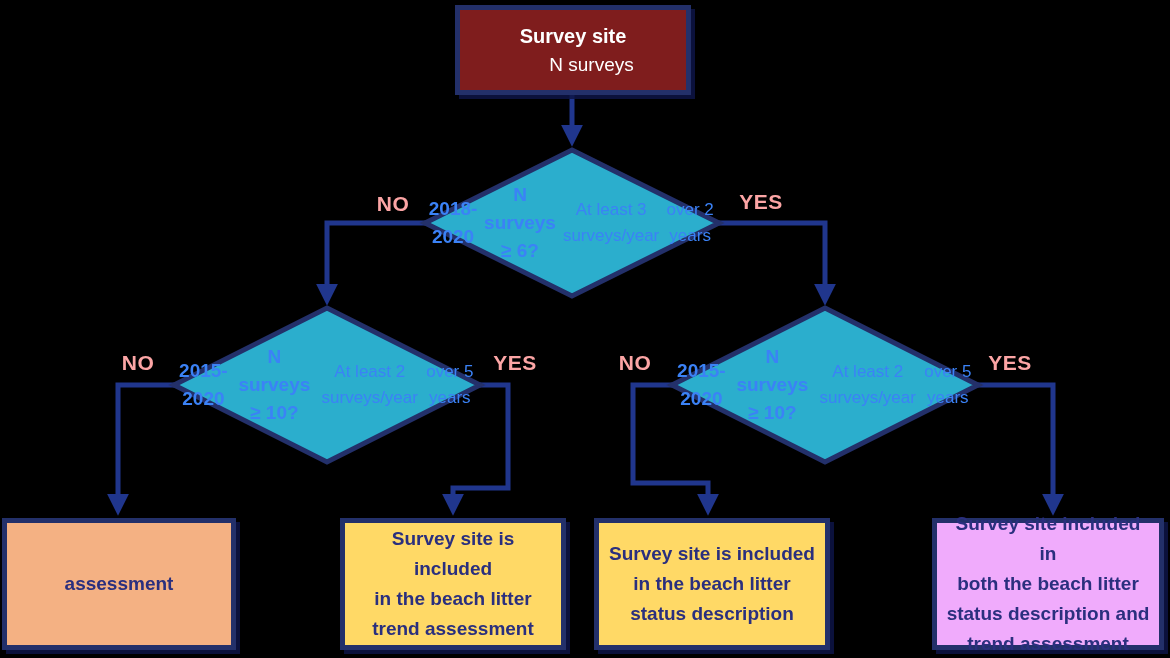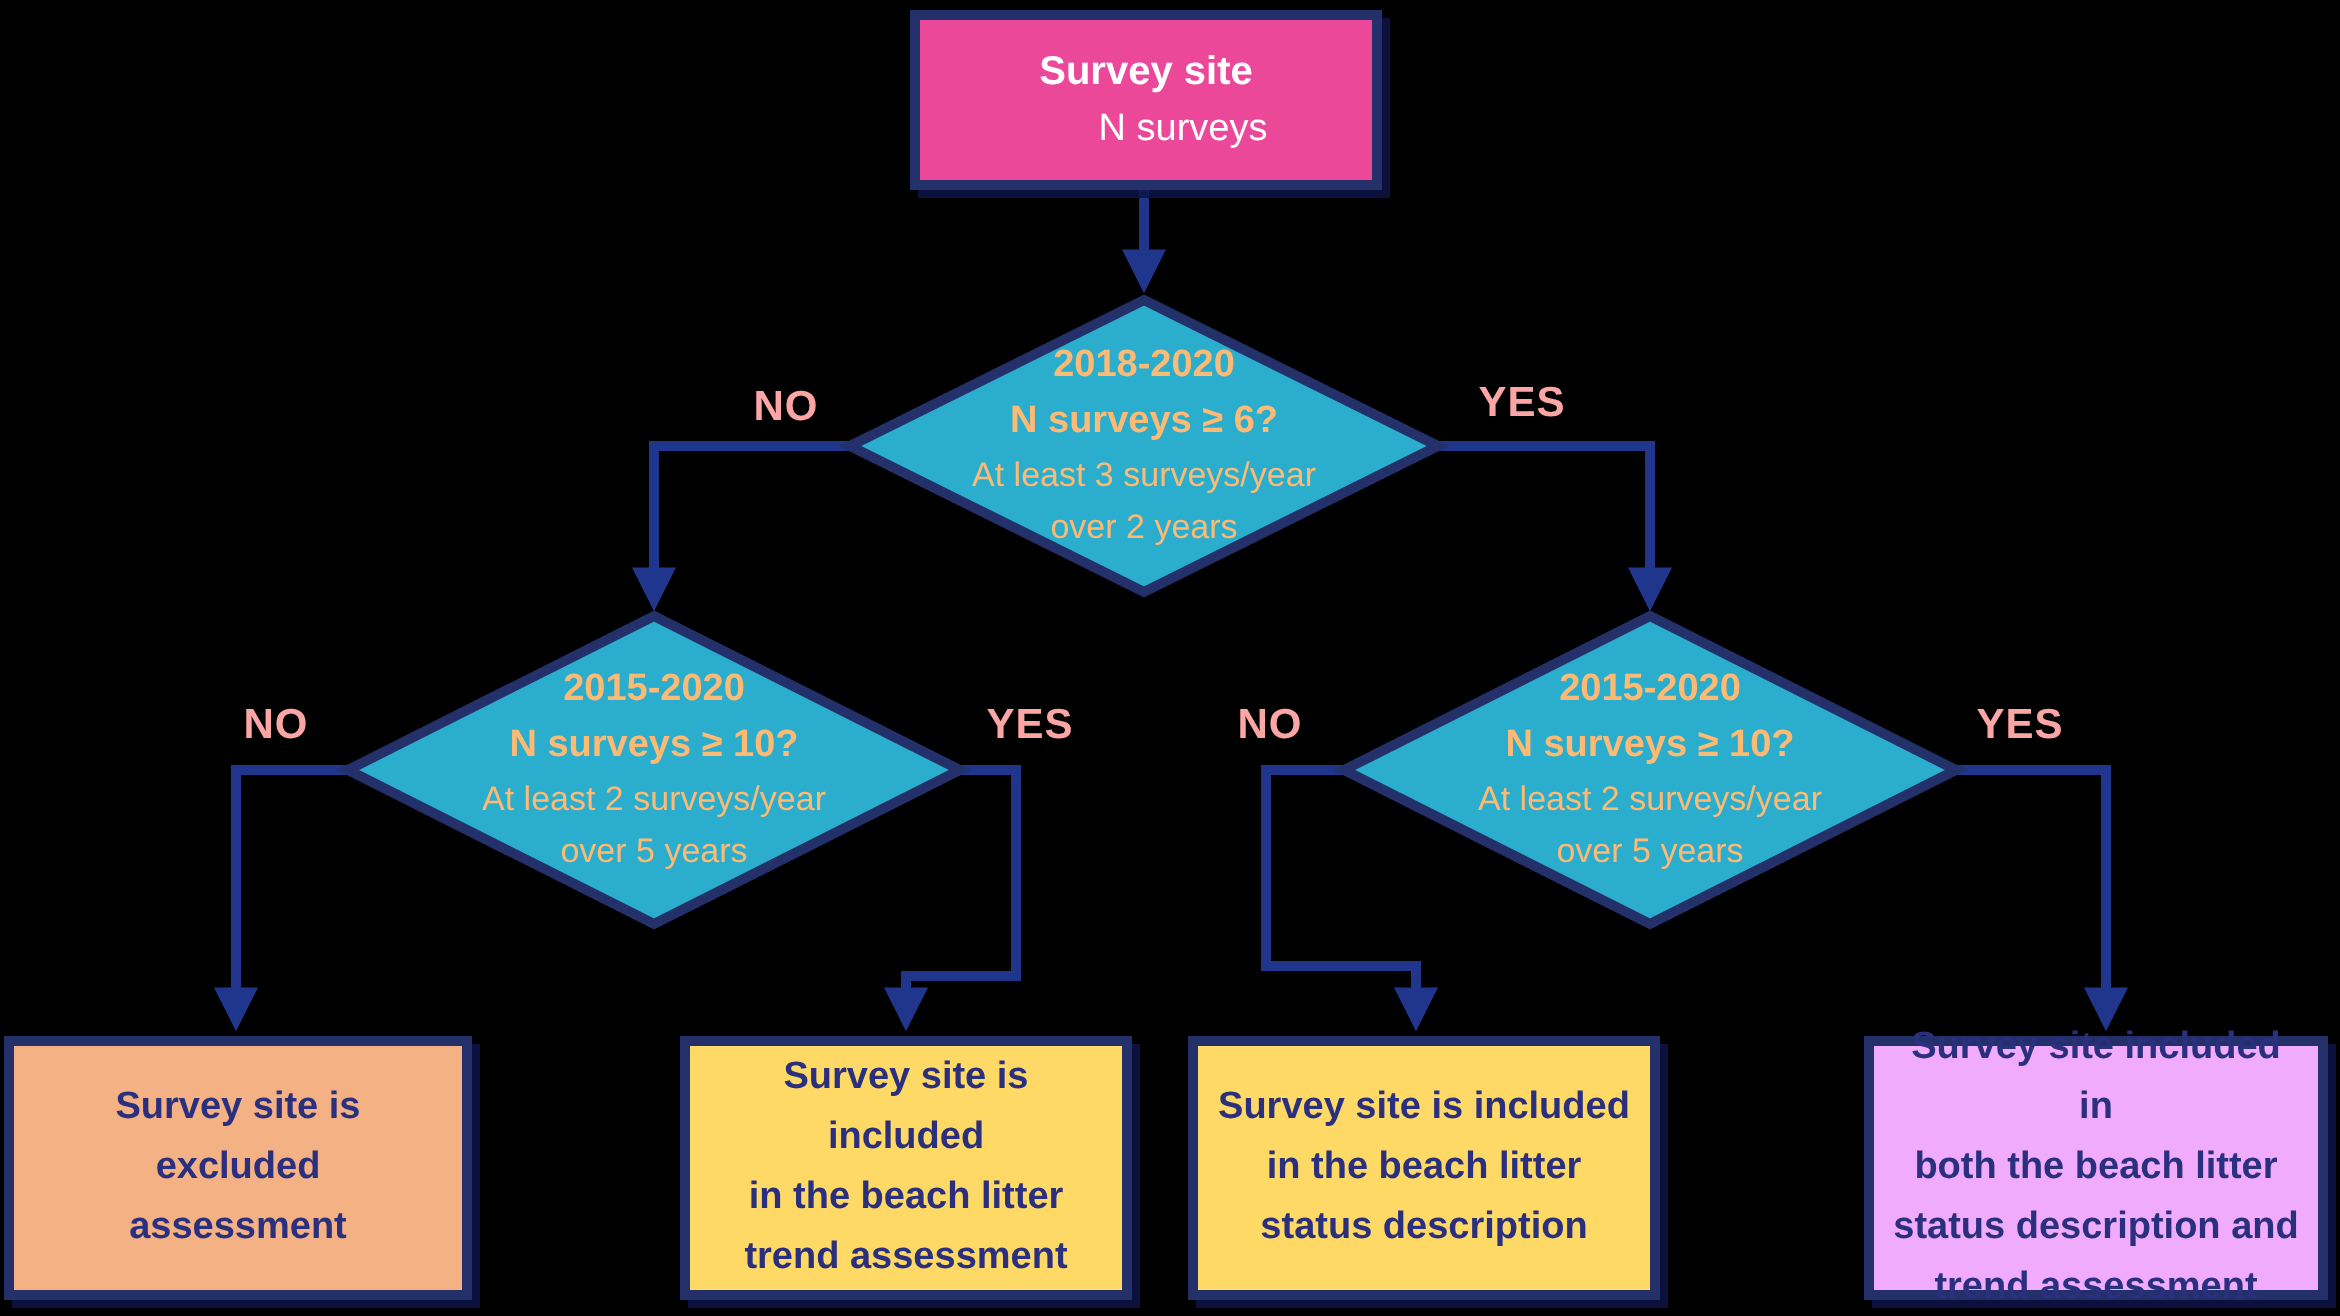--- a/index.html
+++ b/index.html
@@ -7,32 +7,32 @@
     position:relative;width:1170px;height:658px;background:#000;overflow:hidden;
     font-family:"Liberation Sans",sans-serif;
   }
   .stage svg.connectors{position:absolute;left:0;top:0;}
   
   .box{
     position:absolute;box-sizing:border-box;border:5px solid #23306A;
     display:flex;flex-direction:column;align-items:center;justify-content:center;
     text-align:center;box-shadow:4px 4px 0 rgba(13,20,70,.85);
   }
-  .box.start{background:#ec4899;color:#fff;left:455px;top:5px;width:236px;height:90px;}
+  .box.start{background:#7f1d1d;color:#fff;left:455px;top:5px;width:236px;height:90px;}
   .box.start .title{font-weight:700;font-size:20px;line-height:30px;}
   .box.start .subtitle{font-size:19px;line-height:28px;margin-left:37px;}
   .box.outcome{font-weight:700;font-size:19px;line-height:30px;color:#2A2F7E;padding:4px 8px;}
   .box.orange{background:#F4B183;left:2px;top:518px;width:234px;height:132px;}
   .box.yellow1{background:#FFD966;left:340px;top:518px;width:226px;height:132px;}
   .box.yellow2{background:#FFD966;left:594px;top:518px;width:236px;height:132px;}
   .box.green{background:#f0abfc;left:932px;top:518px;width:232px;height:132px;}
   
   .diamond-text{
-    position:absolute;display:flex;flex-direction:column;align-items:center;justify-content:center;
-    text-align:center;color:#fdba74;pointer-events:none;
+    position:absolute;display:flex;flex-direction:row;align-items:center;justify-content:center;
+    text-align:center;color:#3b82f6;pointer-events:none;
   }
   .diamond-text .b{font-weight:700;font-size:19px;line-height:28px;}
   .diamond-text .r{font-size:17px;line-height:26px;}
   .dt1{left:426px;top:152px;width:292px;height:142px;}
   .dt2{left:176px;top:309px;width:302px;height:152px;}
   .dt3{left:674px;top:309px;width:302px;height:152px;}
   
   .branch-label{
     position:absolute;font-weight:700;font-size:21px;color:#fca5a5;
     text-align:center;width:60px;letter-spacing:.5px;
@@ -96,21 +96,20 @@
   </div>
 
   <div class="branch-label no1">NO</div>
   <div class="branch-label yes1">YES</div>
   <div class="branch-label no2">NO</div>
   <div class="branch-label yes2">YES</div>
   <div class="branch-label no3">NO</div>
   <div class="branch-label yes3">YES</div>
 
   <div class="box outcome orange">
-    <div>Survey site is excluded</div>
     <div>assessment</div>
   </div>
 
   <div class="box outcome yellow1">
     <div>Survey site is included</div>
     <div>in the beach litter</div>
     <div>trend assessment</div>
   </div>
 
   <div class="box outcome yellow2">

